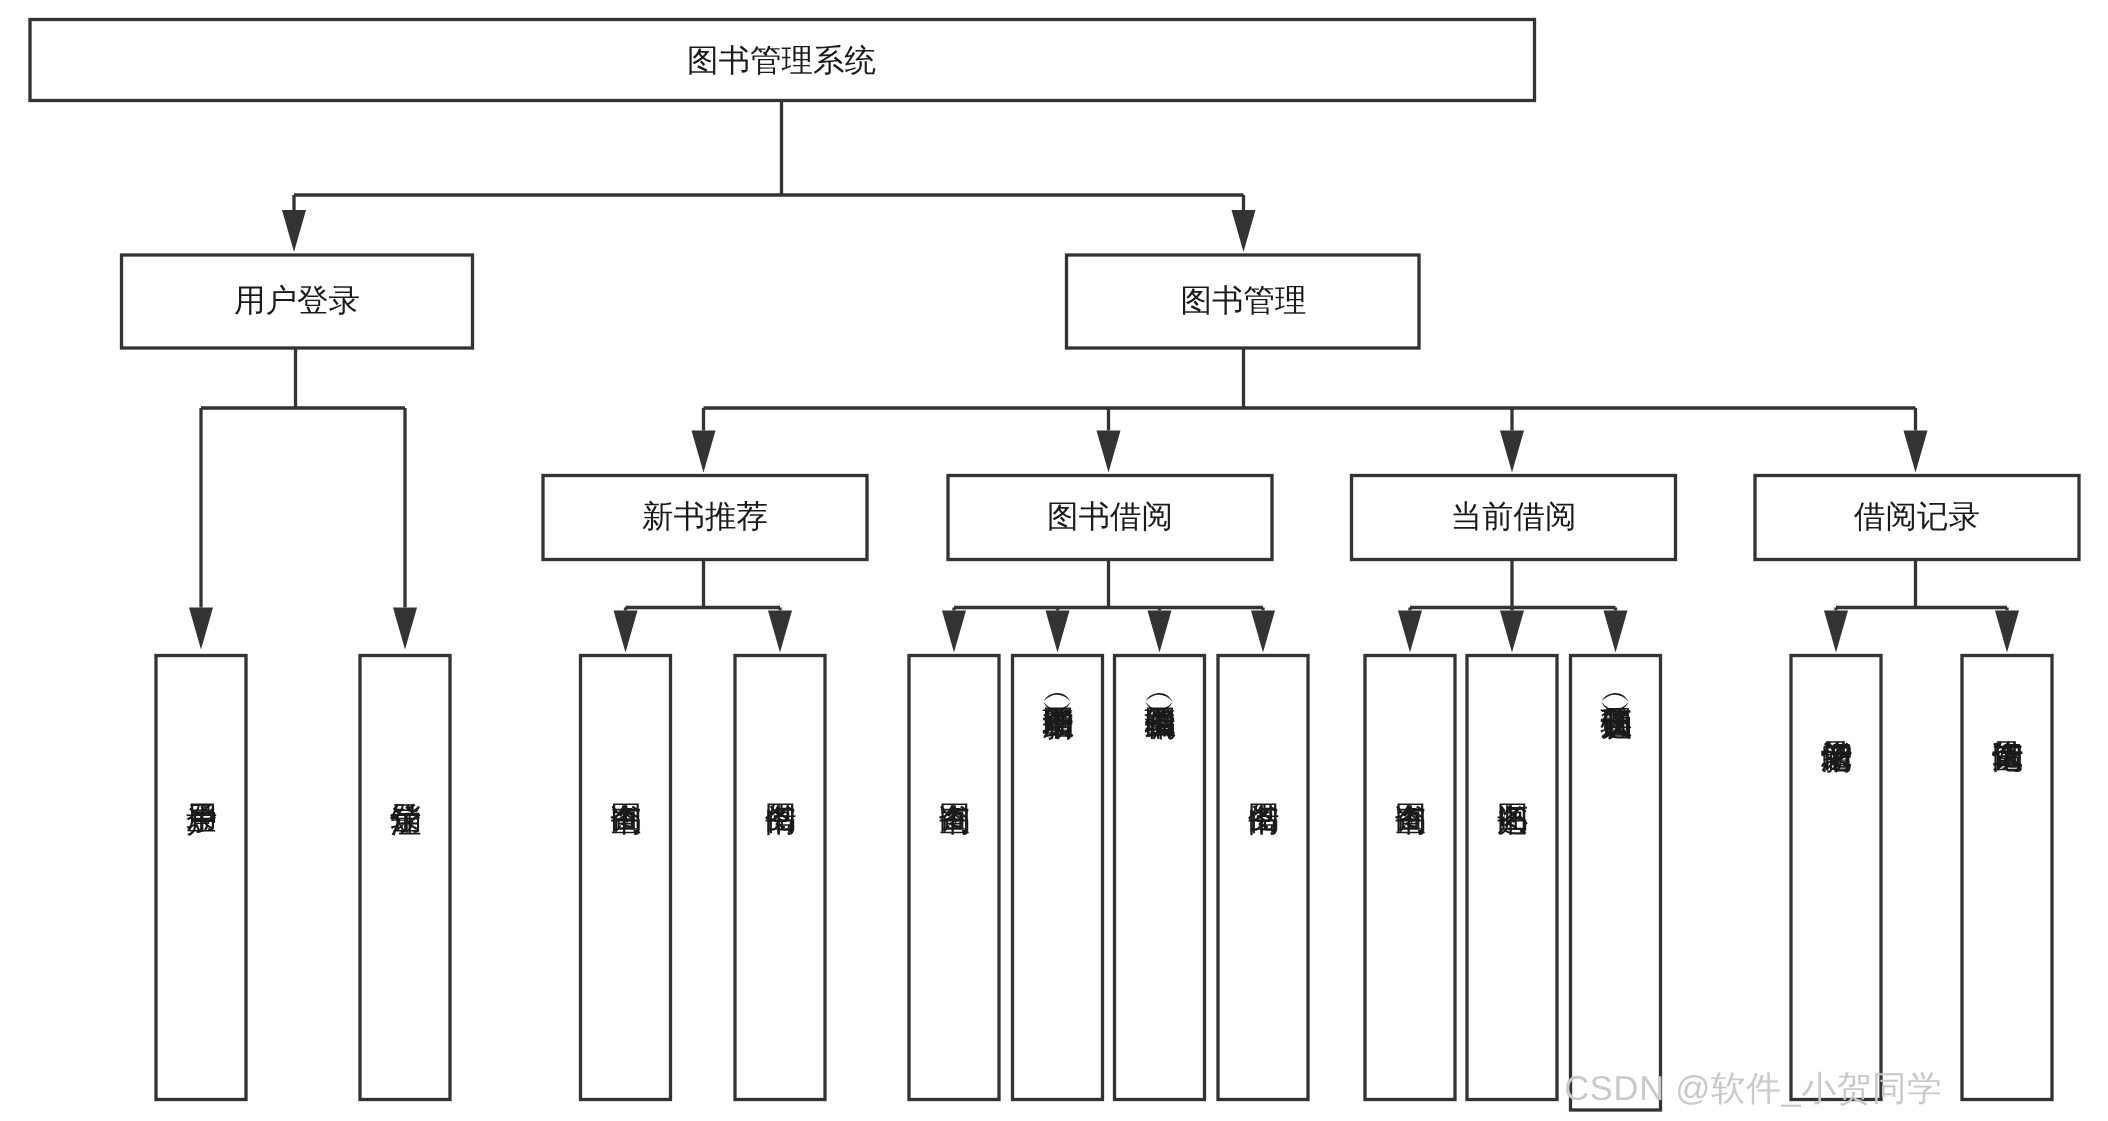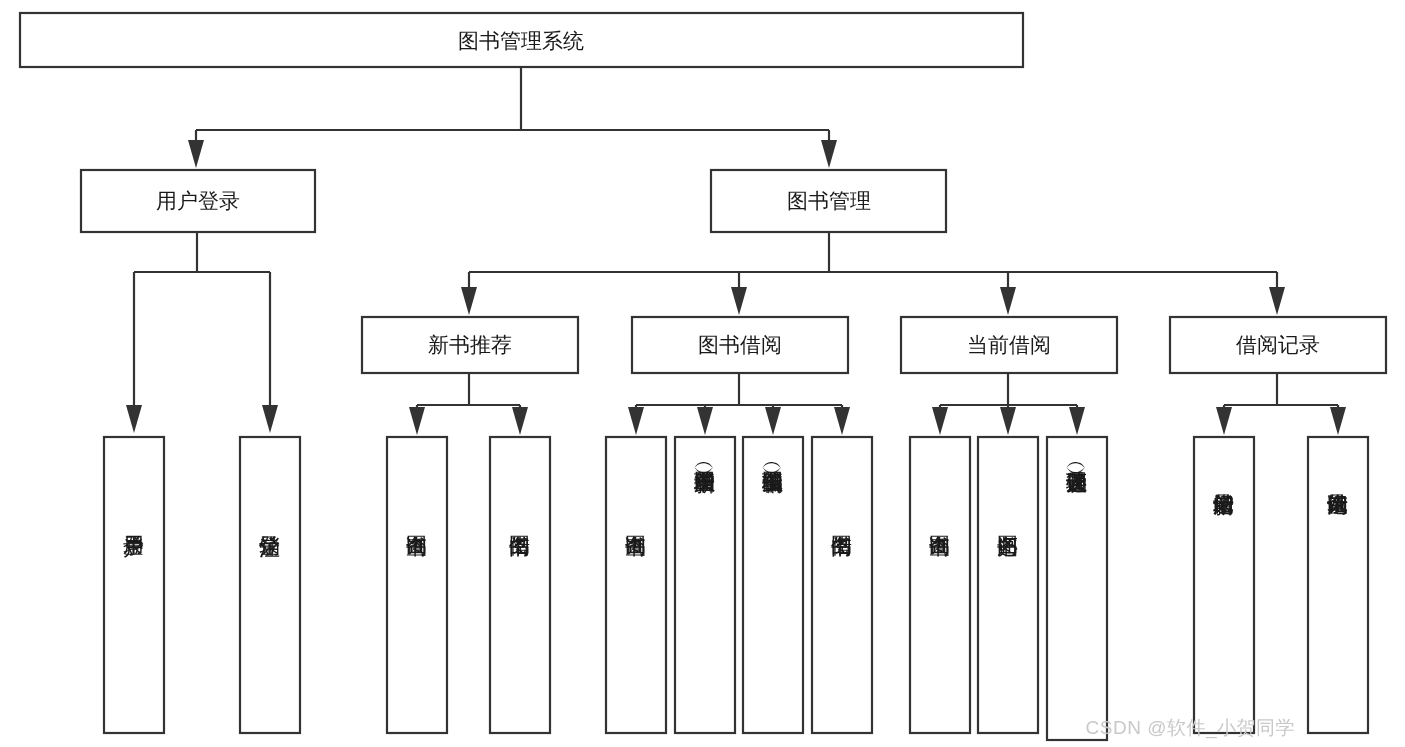--- a/index.html
+++ b/index.html
@@ -50,21 +50,21 @@
     fill: #1a1a1a;
     font-family: "Liberation Sans", "DejaVu Sans", sans-serif;
     font-size: 21px;
     text-anchor: middle;
   }
   .watermark {
     position: absolute;
     right: 12px;
     bottom: 6px;
     font-family: "Liberation Sans", "DejaVu Sans", sans-serif;
-    font-size: 19px;
+    font-size: 23px;
     color: #c9c9c9;
     letter-spacing: 0.5px;
     white-space: nowrap;
     pointer-events: none;
   }
 </style>
 </head>
 <body>
 
 <div id="diagram-root">

